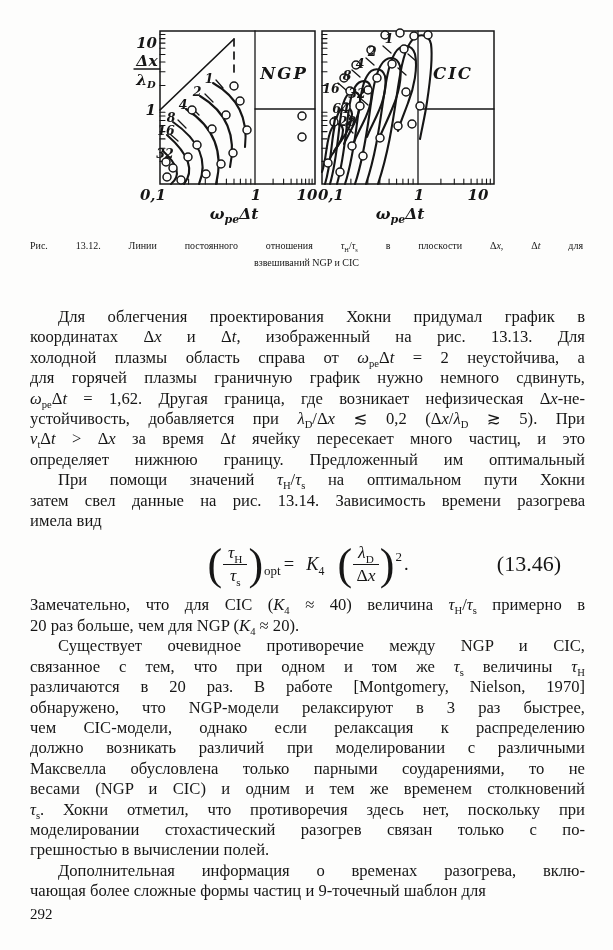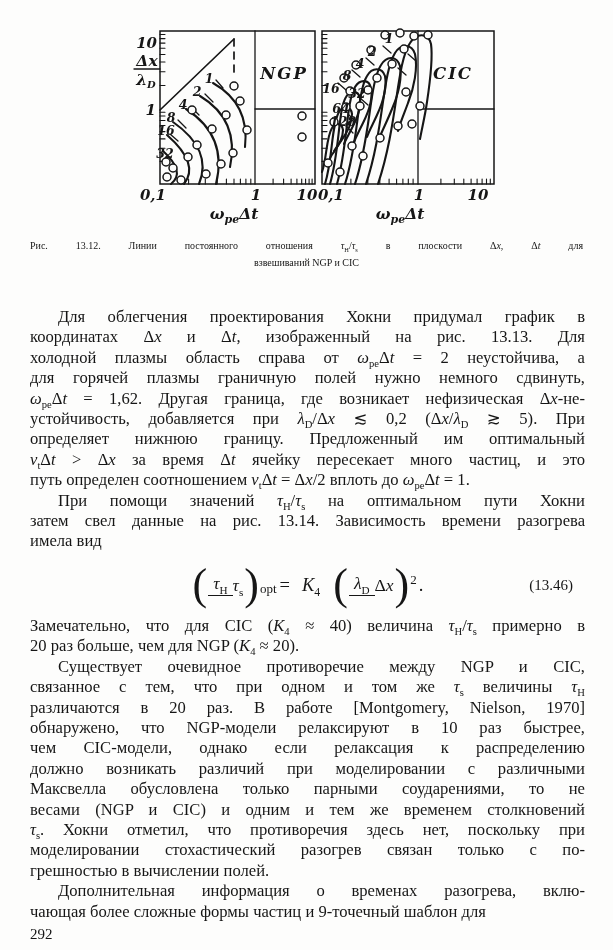--- a/index.html
+++ b/index.html
@@ -11,27 +11,27 @@
   .caption .cap2{text-align:center;}
   .bodytext{margin:36px 28px 0 30px;font-size:16.6px;line-height:20.4px;}
   .line{text-align:justify;text-align-last:justify;}
   .line.line-last{text-align-last:auto;}
   .line.indent{text-indent:28px;}
   sub{font-size:64%;line-height:0;}
   i{font-style:italic;}
   .eq-row{position:relative;display:flex;align-items:center;height:58px;margin:4px 0 2px 0;}
   .eq-main{margin:0 auto 0 auto;display:inline-flex;align-items:center;font-size:18.5px;}
   .bigp{font-size:44px;font-weight:400;line-height:.85;padding:0 1px;}
-  .frac{display:inline-flex;flex-direction:row;align-items:center;line-height:1.12;font-size:17.5px;}
+  .frac{display:inline-flex;flex-direction:column;align-items:center;line-height:1.12;font-size:17.5px;}
   .fnum{border-bottom:1.4px solid #161616;padding:0 5px 1px 5px;}
   .fden{padding-top:1px;}
   .opt{align-self:flex-end;font-size:13px;margin:0 3px 4px 0;}
   .exp{align-self:flex-start;font-size:13px;margin-top:4px;}
   .eqdot{margin-left:2px;}
-  .eqnum{position:absolute;right:12px;top:50%;transform:translateY(-50%);font-size:15px;}
+  .eqnum{position:absolute;right:24px;top:50%;transform:translateY(-50%);font-size:22px;}
   .pagenum{margin:4px 0 16px 30px;font-size:15px;}
   svg text{fill:#161616;}
   .axnum{font-family:"DejaVu Serif",serif;font-style:italic;font-weight:bold;font-size:15px;}
   .lvl{font-family:"DejaVu Serif",serif;font-style:italic;font-weight:bold;font-size:12.5px;}
   .ptitle{font-family:"DejaVu Serif",serif;font-style:italic;font-weight:bold;font-size:16.5px;letter-spacing:2px;}
   .axlab{font-family:"DejaVu Serif",serif;font-style:italic;font-weight:bold;font-size:15.5px;}
 </style>
 </head>
 <body>
 
@@ -165,26 +165,25 @@
   <div class="caption">
     <div class="cap1">Рис. 13.12. Линии постоянного отношения <i>τ</i><sub>H</sub>/<i>τ</i><sub>s</sub> в плоскости Δ<i>x</i>, Δ<i>t</i> для</div>
     <div class="cap2">взвешиваний NGP и CIC</div>
   </div>
 
   <div class="bodytext">
     <div>
         <div class="line indent">Для облегчения проектирования Хокни придумал график в</div>
         <div class="line">координатах Δ<i>x</i> и Δ<i>t</i>, изображенный на рис. 13.13. Для</div>
         <div class="line">холодной плазмы область справа от <i>ω</i><sub>pe</sub>Δ<i>t</i> = 2 неустойчива, а</div>
-        <div class="line">для горячей плазмы граничную полей нужно немного сдвинуть,</div>
+        <div class="line">для горячей плазмы граничную график нужно немного сдвинуть,</div>
         <div class="line"><i>ω</i><sub>pe</sub>Δ<i>t</i> = 1,62. Другая граница, где возникает нефизическая Δ<i>x</i>-не-</div>
         <div class="line">устойчивость, добавляется при <i>λ</i><sub>D</sub>/Δ<i>x</i> ≲ 0,2 (Δ<i>x</i>/<i>λ</i><sub>D</sub> ≳ 5). При</div>
+        <div class="line"><i>v</i><sub>t</sub>Δ<i>t</i> &gt; Δ<i>x</i> за время Δ<i>t</i> ячейку пересекает много частиц, и это</div>
         <div class="line">определяет нижнюю границу. Предложенный им оптимальный</div>
-        <div class="line"><i>v</i><sub>t</sub>Δ<i>t</i> &gt; Δ<i>x</i> за время Δ<i>t</i> ячейку пересекает много частиц, и это</div>
-        <div class="line line-last">путь определен соотношением <i>v</i><sub>t</sub>Δ<i>t</i> = Δ<i>x</i>/2 вплоть до <i>ω</i><sub>pe</sub>Δ<i>t</i> = 1.</div>
       </div>
     <div>
         <div class="line indent">При помощи значений <i>τ</i><sub>H</sub>/<i>τ</i><sub>s</sub> на оптимальном пути Хокни</div>
         <div class="line">затем свел данные на рис. 13.14. Зависимость времени разогрева</div>
         <div class="line line-last">имела вид</div>
       </div>
 
     <div class="eq-row">
       <span class="eq-main">
         <span class="bigp">(</span>
@@ -209,21 +208,21 @@
     </div>
 
     <div>
         <div class="line">Замечательно, что для CIC (<i>K</i><sub>4</sub> ≈ 40) величина <i>τ</i><sub>H</sub>/<i>τ</i><sub>s</sub> примерно в</div>
         <div class="line line-last">20 раз больше, чем для NGP (<i>K</i><sub>4</sub> ≈ 20).</div>
       </div>
     <div>
         <div class="line indent">Существует очевидное противоречие между NGP и CIC,</div>
         <div class="line">связанное с тем, что при одном и том же <i>τ</i><sub>s</sub> величины <i>τ</i><sub>H</sub></div>
         <div class="line">различаются в 20 раз. В работе [Montgomery, Nielson, 1970]</div>
-        <div class="line">обнаружено, что NGP-модели релаксируют в 10 раз быстрее,</div>
+        <div class="line">обнаружено, что NGP-модели релаксируют в 3 раз быстрее,</div>
         <div class="line">чем CIC-модели, однако если релаксация к распределению</div>
         <div class="line">должно возникать различий при моделировании с различными</div>
         <div class="line">Максвелла обусловлена только парными соударениями, то не</div>
         <div class="line">весами (NGP и CIC) и одним и тем же временем столкновений</div>
         <div class="line"><i>τ</i><sub>s</sub>. Хокни отметил, что противоречия здесь нет, поскольку при</div>
         <div class="line">моделировании стохастический разогрев связан только с по-</div>
         <div class="line line-last">грешностью в вычислении полей.</div>
       </div>
     <div>
         <div class="line indent">Дополнительная информация о временах разогрева, вклю-</div>

